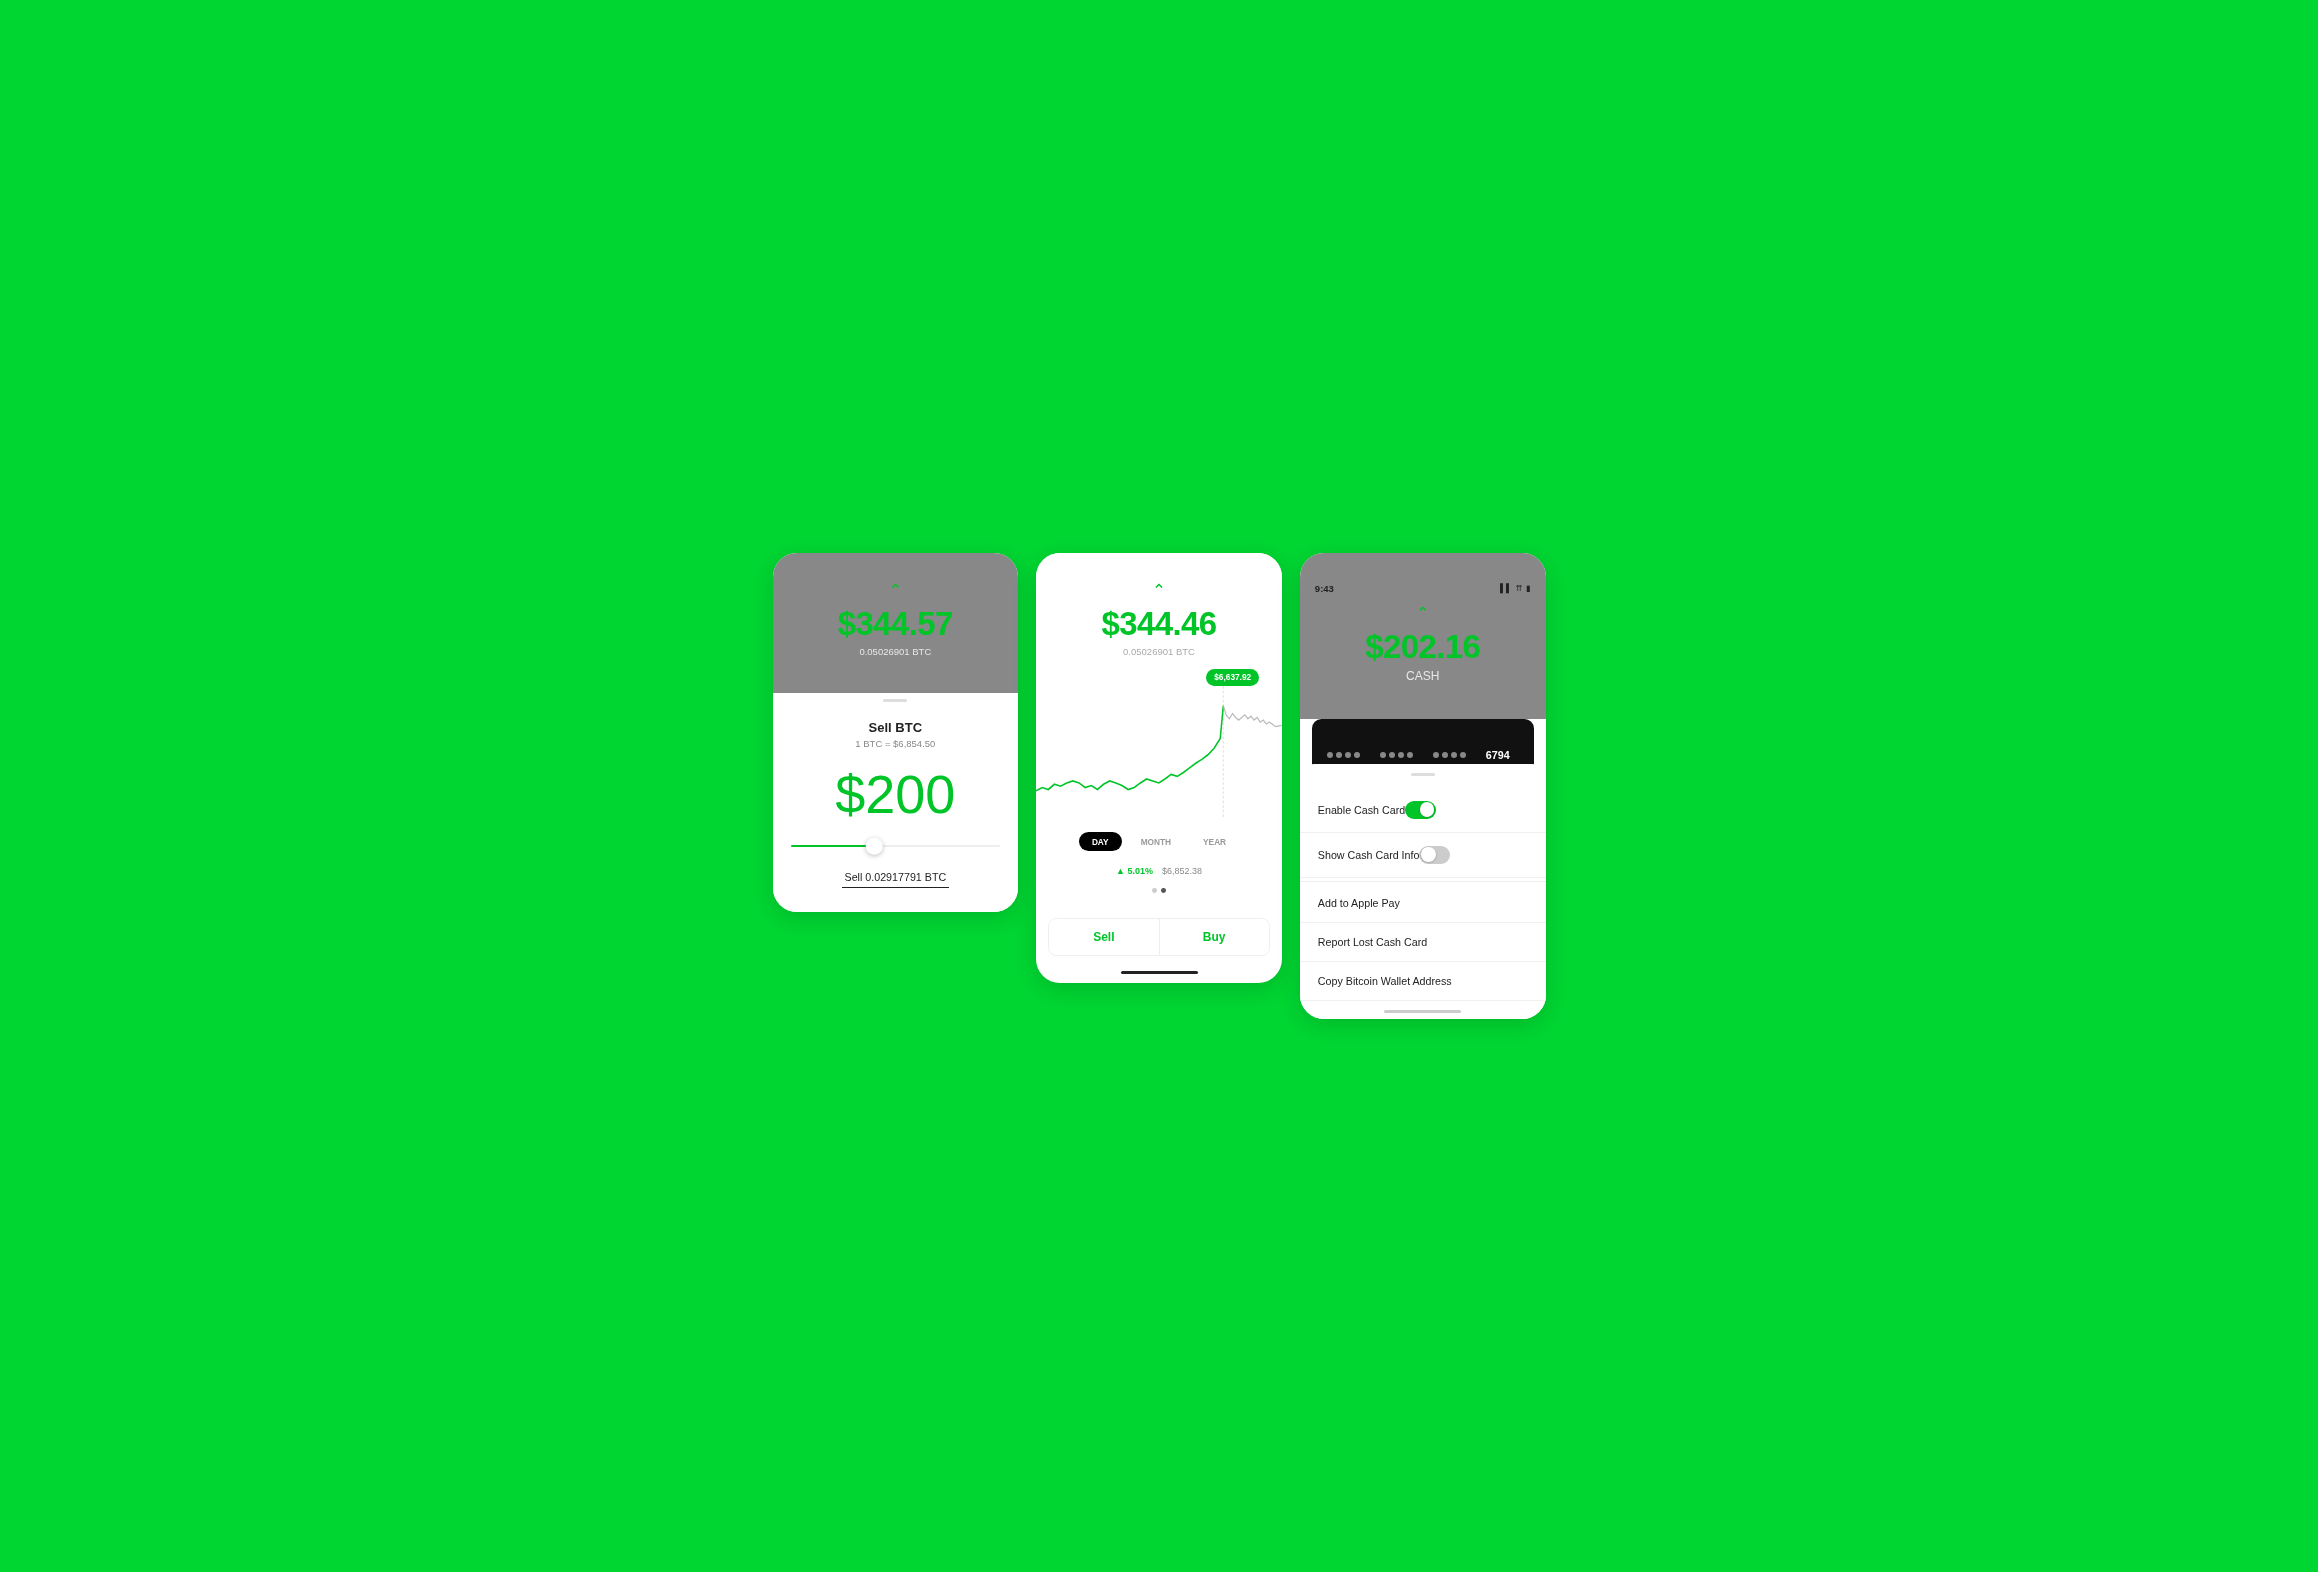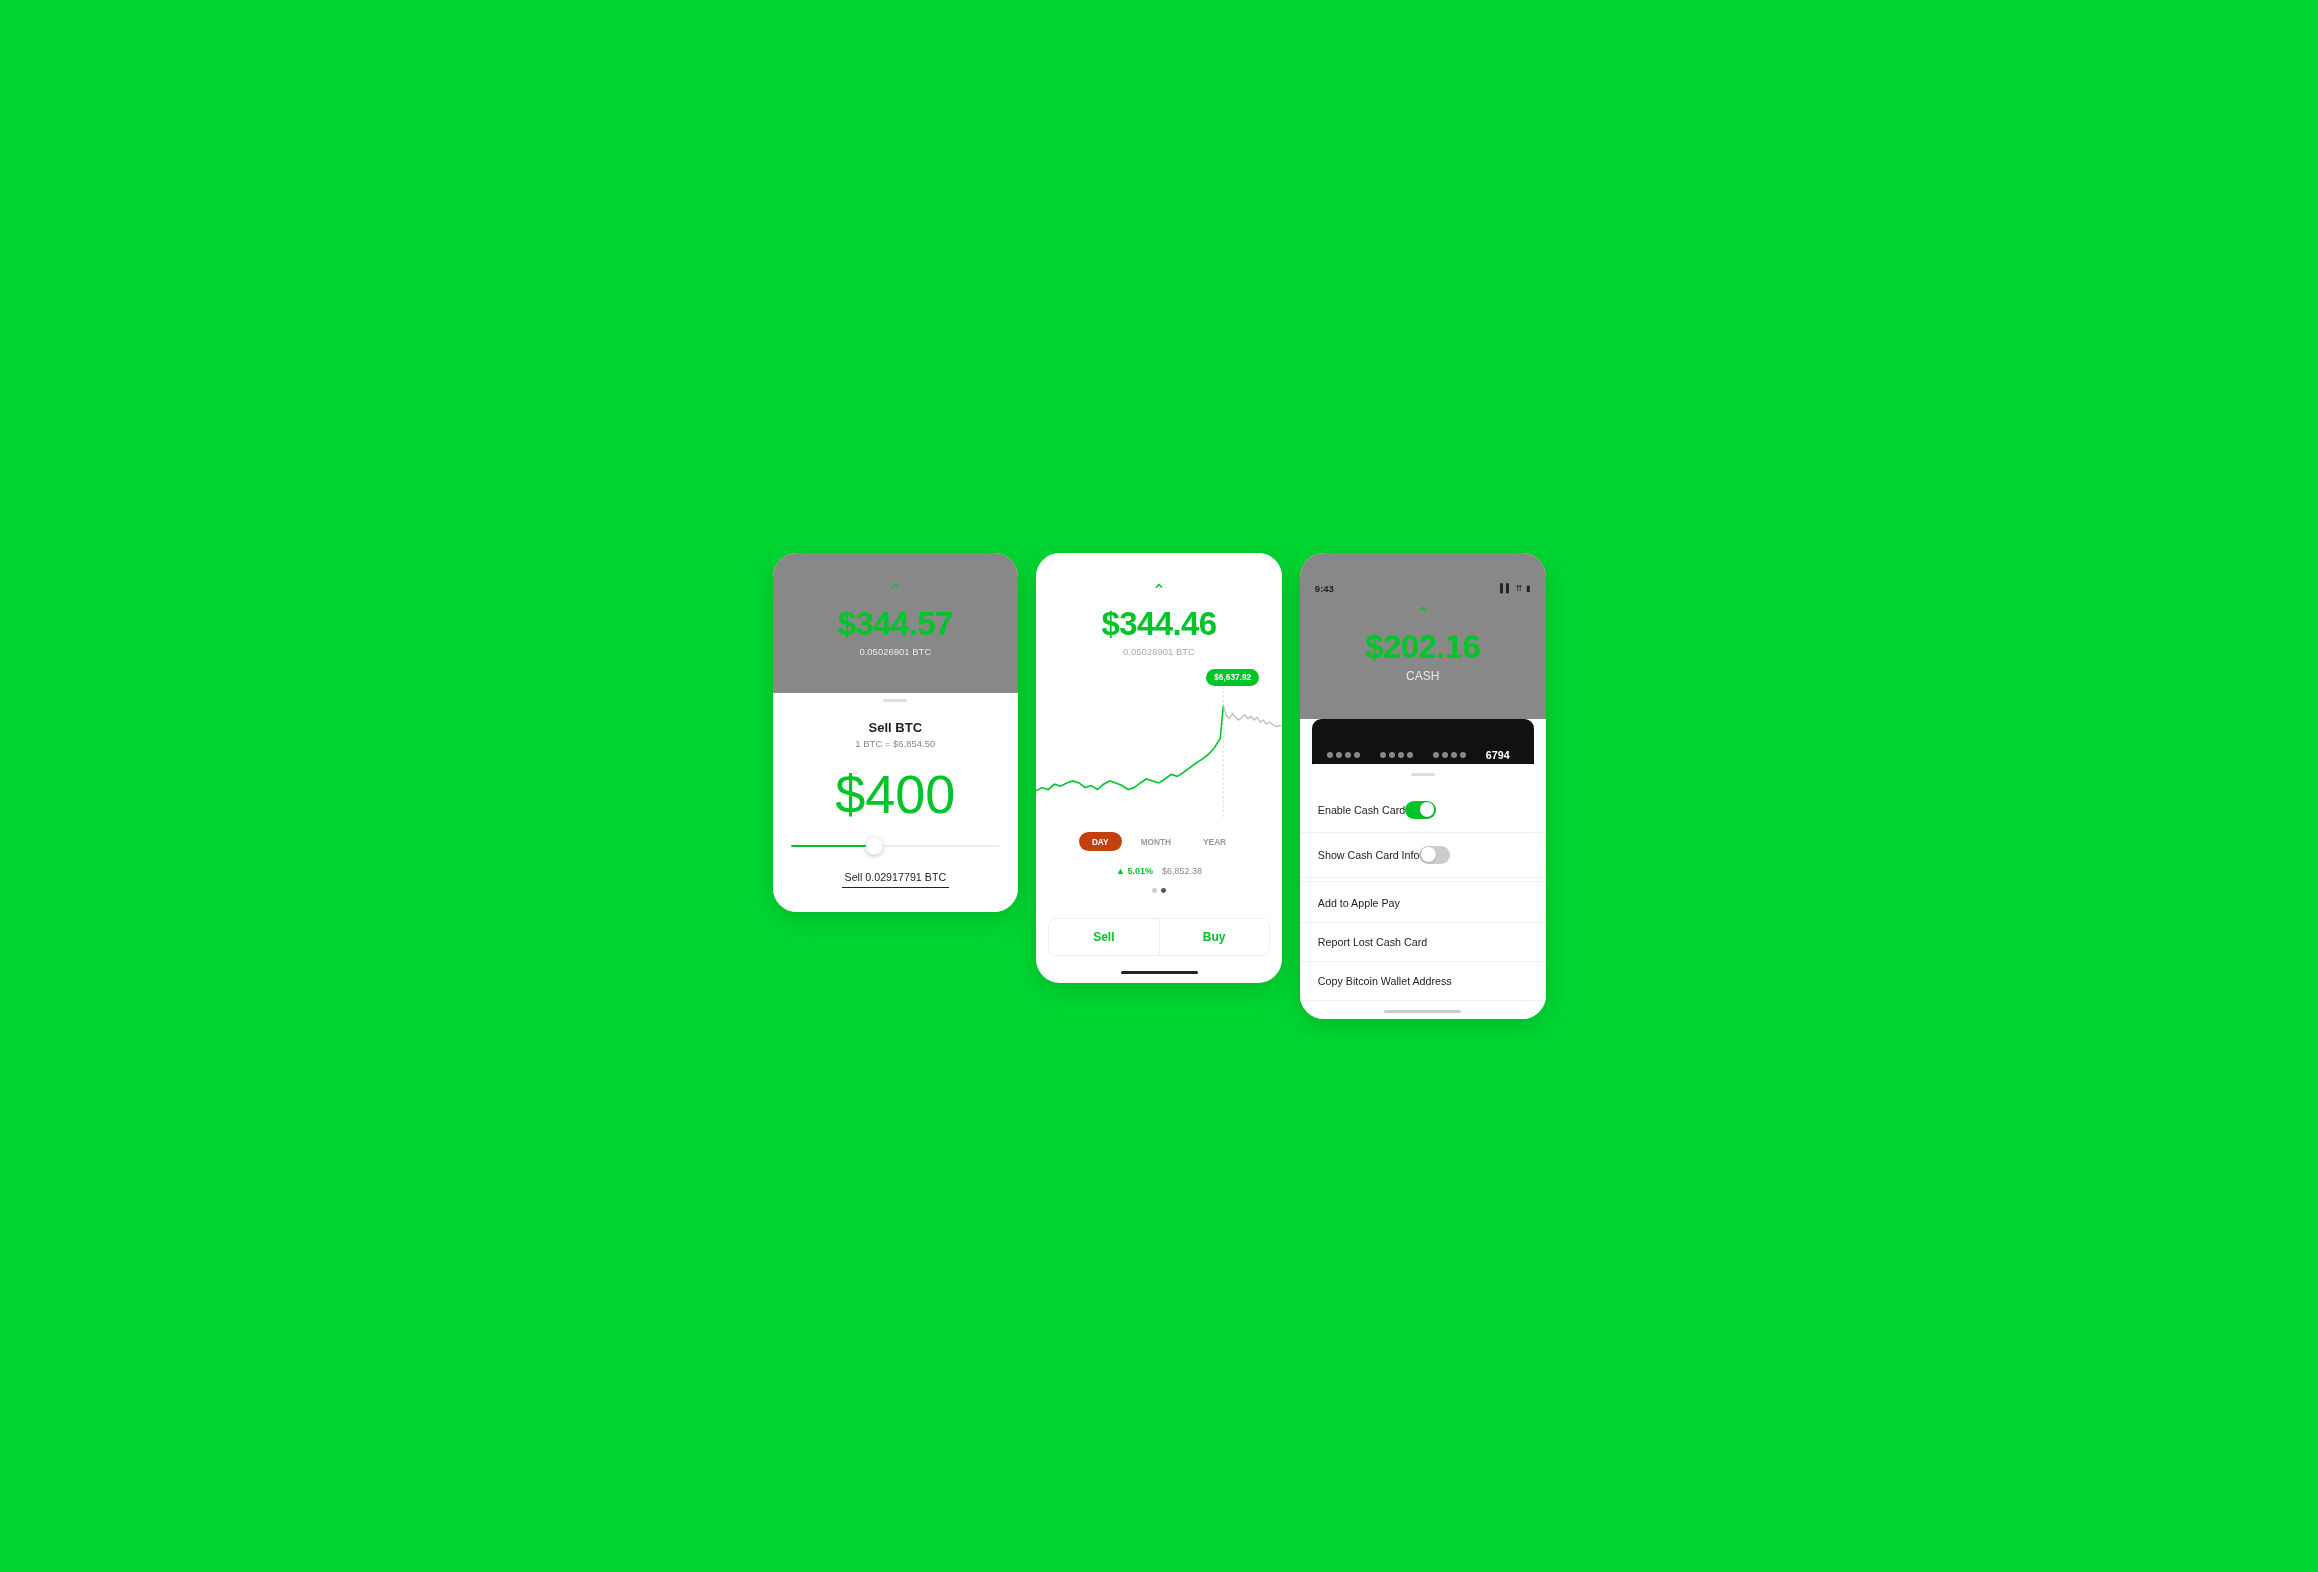--- a/index.html
+++ b/index.html
@@ -183,21 +183,21 @@
       padding: 9px 12px;
     }
     .time-tab {
       padding: 4.8px 13px;
       border-radius: 12px;
       font-size: 8.3px;
       font-weight: 600;
       cursor: pointer;
     }
     .time-tab.active {
-      background: #c2410c;
+      background: #000000;
       color: white;
     }
     .time-tab.inactive {
       color: #999;
       background: transparent;
     }
     .chart-stats {
       display: flex;
       justify-content: center;
       align-items: center;
@@ -408,21 +408,21 @@
   <div class="phone-screen screen1">
     <div class="screen1-top">
       <div class="chevron-up">⌃</div>
       <div class="btc-price-large">$344.57</div>
       <div class="btc-subtitle">0.05026901 BTC</div>
     </div>
     <div class="screen1-bottom">
       <div class="drag-handle"></div>
       <div class="sell-title">Sell BTC</div>
       <div class="sell-rate">1 BTC = $6,854.50</div>
-      <div class="sell-amount">$400</div>
+      <div class="sell-amount">$200</div>
       <div class="slider-container">
         <div class="slider-track">
           <div class="slider-fill"></div>
           <div class="slider-thumb"></div>
         </div>
       </div>
       <div class="sell-btc-label">Sell 0.02917791 BTC</div>
       <div class="sell-btc-underline"></div>
     </div>
   </div>

